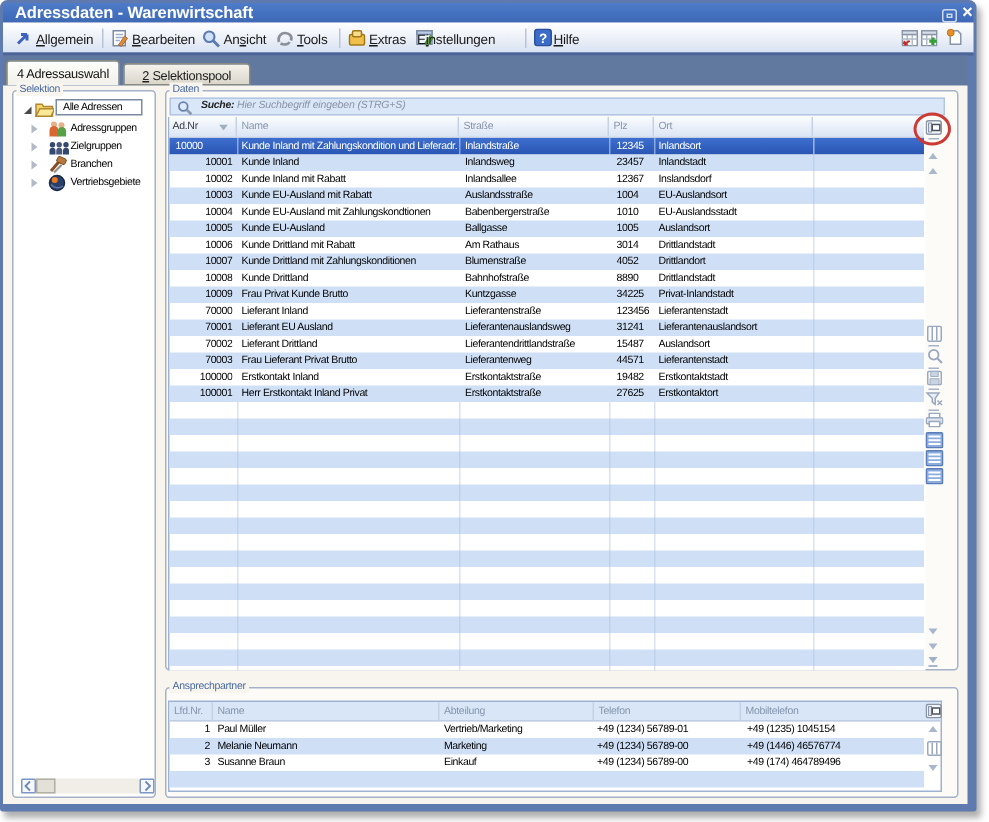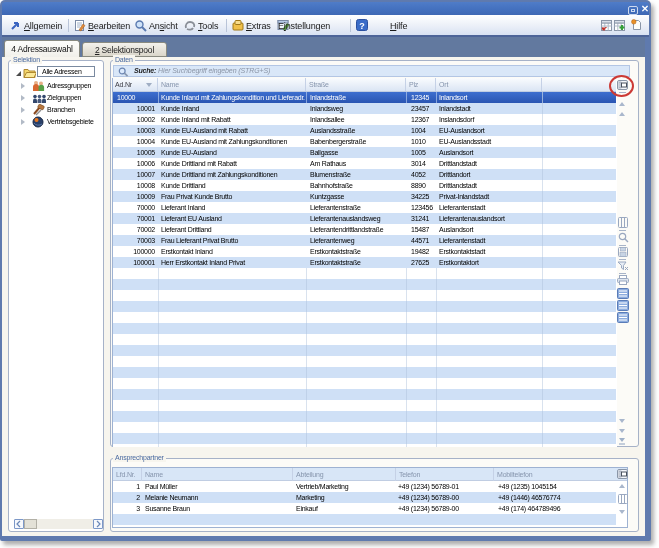--- a/index.html
+++ b/index.html
@@ -50,20 +50,21 @@
 
 .ahead { position:absolute; left:113px; top:468px; width:514px; height:13px; background:#d8e6f7; border-bottom:1px solid #c0cde2; }
 .arow { position:absolute; left:113px; width:503px; height:11px; font-size:7px; letter-spacing:-0.25px; line-height:11px; color:#000; white-space:nowrap; }
 .bluebg { background:#cfe0f6; }
 svg { display:block; }
 </style>
 </head>
 <body>
 <div class="win">
   <div class="abs title">
+      <span class="txt">Adressdaten - Warenwirtschaft</span>
     <span class="restorebtn">
         <i></i>
       </span>
     <span class="closex">✕</span>
   </div>
   <div class="abs menubar">
 
     <svg class="abs" style="left:8px;top:5px" width="11" height="11" viewBox="0 0 11 11">
         <path d="M2 9 L8 3 M8 3 L8 7 M8 3 L4 3" stroke="#3a64c0" stroke-width="2" fill="none"></path>
       </svg>
@@ -94,21 +95,21 @@
         <rect x="1" y="1.5" width="10" height="9" fill="#eef4fc" stroke="#7a8aa6"></rect>
         <rect x="1" y="1.5" width="10" height="2.5" fill="#b8cce8" stroke="#7a8aa6"></rect>
         <path d="M6 10 L10 4.5 L12 6 L8 11.5 Z" fill="#60a848" stroke="#3a7028" stroke-width=".5"></path>
       </svg>
     <span class="mitem" style="left:276px">E<u>i</u>nstellungen</span>
     <span class="msep" style="left:348px"></span>
     <svg class="abs" style="left:354px;top:4px" width="12" height="12" viewBox="0 0 12 12">
         <rect x="0.5" y="0.5" width="11" height="11" rx="2" fill="#3a6cc8" stroke="#2a50a0"></rect>
         <text x="6" y="9.5" font-size="9" font-weight="bold" fill="#fff" text-anchor="middle" font-family="Liberation Sans">?</text>
       </svg>
-    <span class="mitem" style="left:388px"><u>H</u>ilfe</span>
+    <span class="mitem" style="left:367px"><u>H</u>ilfe</span>
 
     <svg class="abs" style="left:599px;top:5px" width="11" height="11" viewBox="0 0 11 11">
         <rect x="0.5" y="0.5" width="10" height="10" fill="#fff" stroke="#8a96a8"></rect>
         <path d="M0.5 3h10M0.5 6h10M3.8 0.5v10M7.2 0.5v10" stroke="#b0bac8" stroke-width="1"></path>
         <rect x="0.5" y="0.5" width="10" height="2.5" fill="#d8dee8" stroke="#8a96a8"></rect>
         <path d="M1.5 9.5 L5.5 7.2 M1.5 9.5 l2.6 .3 M1.5 9.5 l.6 -2.4" stroke="#c03028" stroke-width="1.3" fill="none"></path>
       </svg>
     <svg class="abs" style="left:612px;top:5px" width="11" height="11" viewBox="0 0 11 11">
         <rect x="0.5" y="0.5" width="10" height="10" fill="#fff" stroke="#8a96a8"></rect>
         <path d="M0.5 3h10M0.5 6h10M3.8 0.5v10M7.2 0.5v10" stroke="#b0bac8" stroke-width="1"></path>

